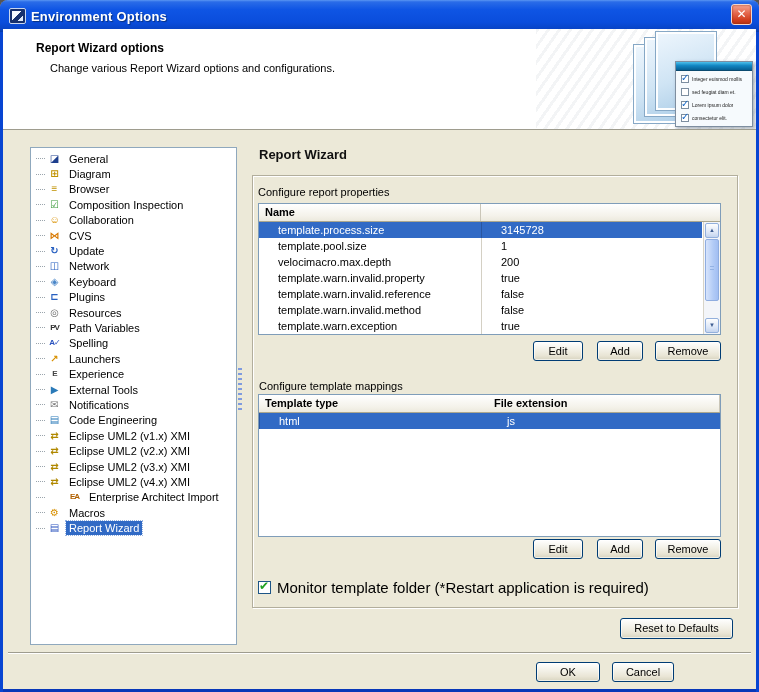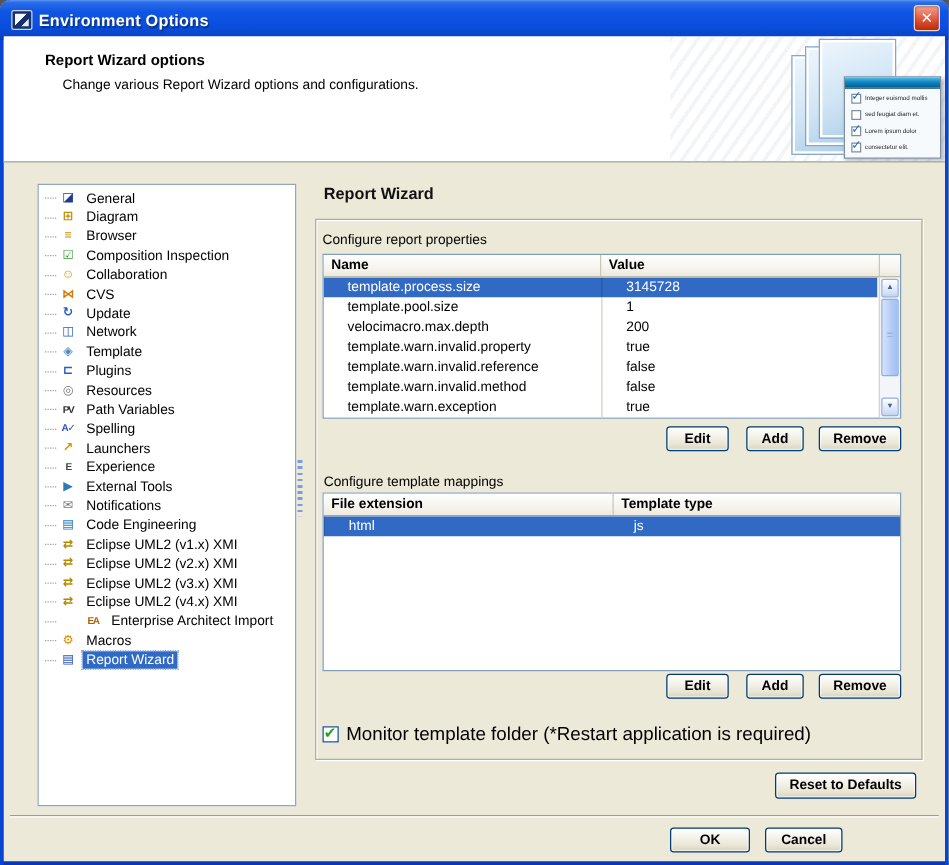--- a/index.html
+++ b/index.html
@@ -106,21 +106,21 @@
   .sb-up { top:1px; } .sb-down { bottom:1px; }
   .sb-thumb { position:absolute; left:1px; right:1px; top:17px; height:62px;
     background: linear-gradient(90deg,#d7e4fc,#b2cbf6 60%,#a2bef2); border:1px solid #8fade0; border-radius:2px; cursor:grab; }
   .sb-thumb:after { content:""; position:absolute; left:4px; right:4px; top:26px; height:6px;
     background: repeating-linear-gradient(180deg,#93b2e4 0 1px, transparent 1px 3px); }
 
   
   .xp-btn { position:absolute; height:20px; border:1px solid #003c74; border-radius:3px;
     background: linear-gradient(180deg,#ffffff 0%,#f2f0e6 45%,#e9e5d5 75%,#d8d4c0 100%);
     font-size:11px; color:#000; text-align:center; line-height:18px; cursor:pointer;
-    box-shadow: inset 0 0 0 1px rgba(255,255,255,.6); font-weight: bold; }
+    box-shadow: inset 0 0 0 1px rgba(255,255,255,.6); }
 
   
   .chk-row { position:absolute; left:258px; top:579px; display:flex; align-items:center; gap:6px; }
   .chk-box { width:13px; height:13px; background:#fff; border:1px solid #1d5587; position:relative; cursor:pointer; }
   .chk-box .mark { position:absolute; left:0px; top:-3px; font-size:12px; color:#21a121; font-weight:bold; }
   .chk-label { font-size:15px; color:#000; }
 
   .footer-sep { position:absolute; left:8px; right:8px; top:652px; height:2px;
     border-top:1px solid #9e9c8e; border-bottom:1px solid #fff; }
 </style>
@@ -204,21 +204,21 @@
         <span class="tree-label">Update</span>
       </div>
       <div class="tree-row">
         <span class="tree-conn"></span>
         <span class="tree-icon" style="color: rgb(40, 96, 192);">◫</span>
         <span class="tree-label">Network</span>
       </div>
       <div class="tree-row">
         <span class="tree-conn"></span>
         <span class="tree-icon" style="color: rgb(74, 134, 200);">◈</span>
-        <span class="tree-label">Template</span>
+        <span class="tree-label">Keyboard</span>
       </div>
       <div class="tree-row">
         <span class="tree-conn"></span>
         <span class="tree-icon" style="color: rgb(40, 96, 192);">⊏</span>
         <span class="tree-label">Plugins</span>
       </div>
       <div class="tree-row">
         <span class="tree-conn"></span>
         <span class="tree-icon" style="color: rgb(112, 112, 112);">◎</span>
         <span class="tree-label">Resources</span>
@@ -297,21 +297,20 @@
   <div class="splitter"></div>
 
   <div class="panel-heading">Report Wizard</div>
   <div class="groupbox"></div>
 
   <div class="section-label" style="left:258px; top:186px;">Configure report properties</div>
 
   <div class="xp-table" id="props-table" style="left:258px; top:203px; width:463px; height:132px;">
     <div class="t-header">
       <div class="t-h-cell name">Name</div>
-      <div class="t-h-cell val t-h-fill">Value</div>
       <div class="t-h-cell" style="width:16px; border-right:none;"></div>
     </div>
     <div id="props-body">
         <div class="t-row selected">
           <div class="t-cell name">template.process.size</div>
           <div class="t-cell val">3145728</div>
         </div>
         <div class="t-row">
           <div class="t-cell name">template.pool.size</div>
           <div class="t-cell val">1</div>
@@ -345,22 +344,22 @@
   </div>
 
   <div class="xp-btn" style="left:533px; top:341px; width:50px;">Edit</div>
   <div class="xp-btn" style="left:597px; top:341px; width:46px;">Add</div>
   <div class="xp-btn" style="left:655px; top:341px; width:66px;">Remove</div>
 
   <div class="section-label" style="left:259px; top:380px;">Configure template mappings</div>
 
   <div class="xp-table" id="maps-table" style="left:258px; top:394px; width:463px; height:143px;">
     <div class="t-header">
+      <div class="t-h-cell val t-h-fill" style="border-right:none;">Template type</div>
       <div class="t-h-cell name">File extension</div>
-      <div class="t-h-cell val t-h-fill" style="border-right:none;">Template type</div>
     </div>
     <div id="maps-body">
         <div class="t-row selected">
           <div class="t-cell val">html</div>
           <div class="t-cell name">js</div>
         </div>
       </div>
   </div>
 
   <div class="xp-btn" style="left:533px; top:539px; width:50px;">Edit</div>

